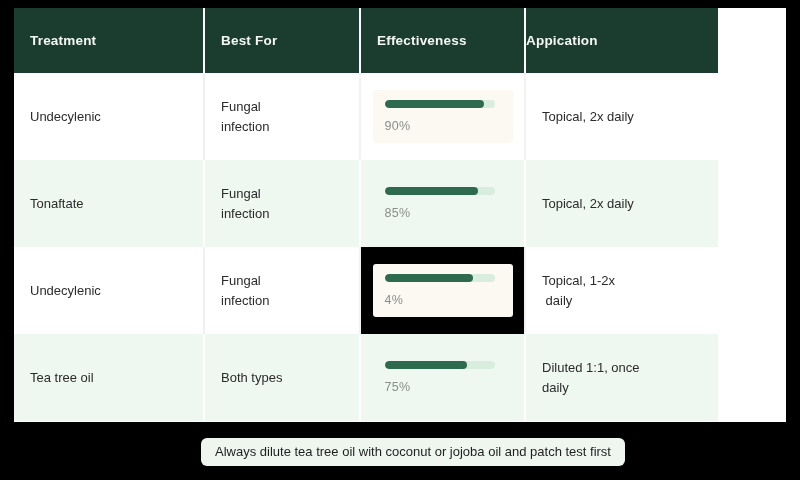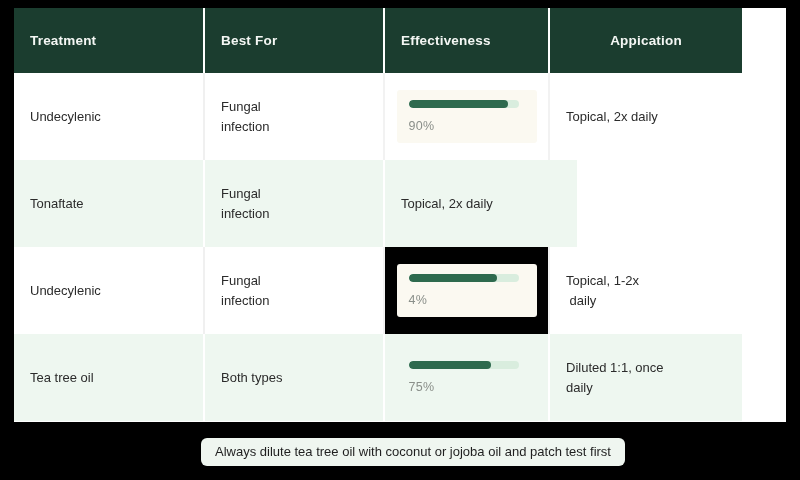--- a/index.html
+++ b/index.html
@@ -32,21 +32,21 @@
     box-sizing: border-box;
   }
 
   .cell {
     box-sizing: border-box;
     position: relative;
   }
 
   
   .c1 { width: 191px; }
-  .c2 { width: 180px; }
+  .c2 { width: 156px; }
   .c3 { width: 165px; }
   .c4 { width: 192px; }
 
   
   #header-row {
     height: 65px;
     background: #ffffff;
   }
   #header-row .cell {
     background: #1b3d2f;
@@ -55,21 +55,21 @@
     align-items: center;
     padding: 0 0 0 16px;
     color: #f4f7f4;
     font-size: 13.5px;
     font-weight: bold;
     letter-spacing: .2px;
     border-right: 2px solid #ffffff;
   }
   #header-row .cell.last {
     border-right: none;
-    justify-content: center;
+    justify-content: flex-start;
     padding: 0;
   }
 
   
   .body-row {
     height: 87px;
   }
   .body-row .cell {
     height: 87px;
     display: flex;
@@ -196,20 +196,28 @@
   </div>
 
   <div class="row body-row row-mint">
     <div class="cell c1">
       <span class="cell-line">Tonaftate</span>
     </div>
     <div class="cell c2">
       <span class="cell-line">Fungal</span>
       <span class="cell-line">infection</span>
     </div>
+    <div class="cell c3 eff-cell">
+      <div class="eff-inner">
+        <div class="bar-track">
+          <div class="bar-fill" style="width:85%"></div>
+        </div>
+        <span class="bar-label">85%</span>
+      </div>
+    </div>
     <div class="cell c4 last">
       <span class="cell-line">Topical, 2x daily</span>
       <span class="cell-line"></span>
     </div>
   </div>
 
   <div class="row body-row row-white">
     <div class="cell c1">
       <span class="cell-line">Undecylenic</span>
     </div>

